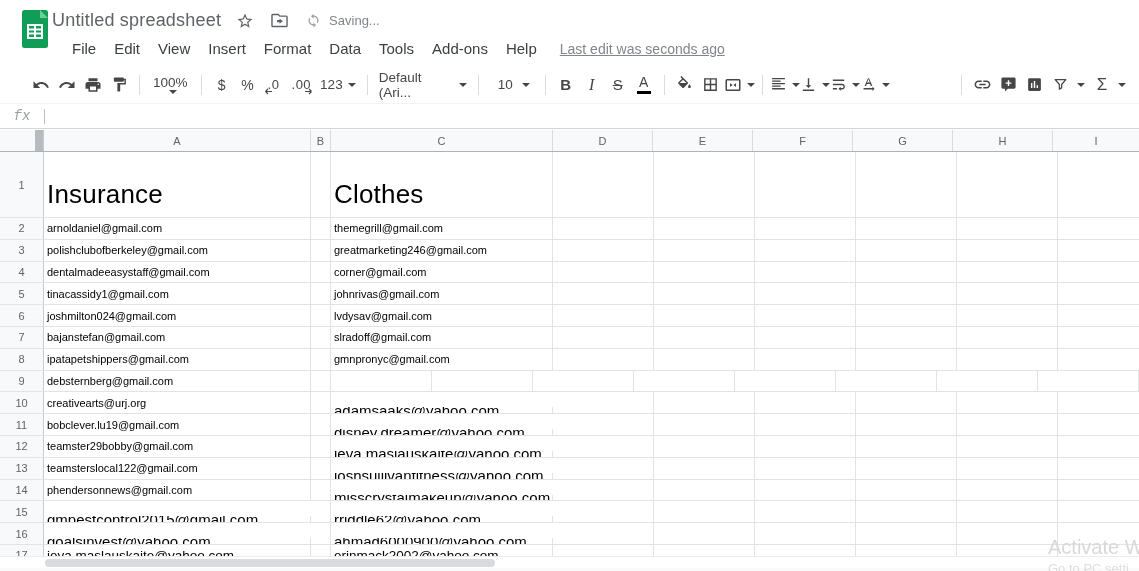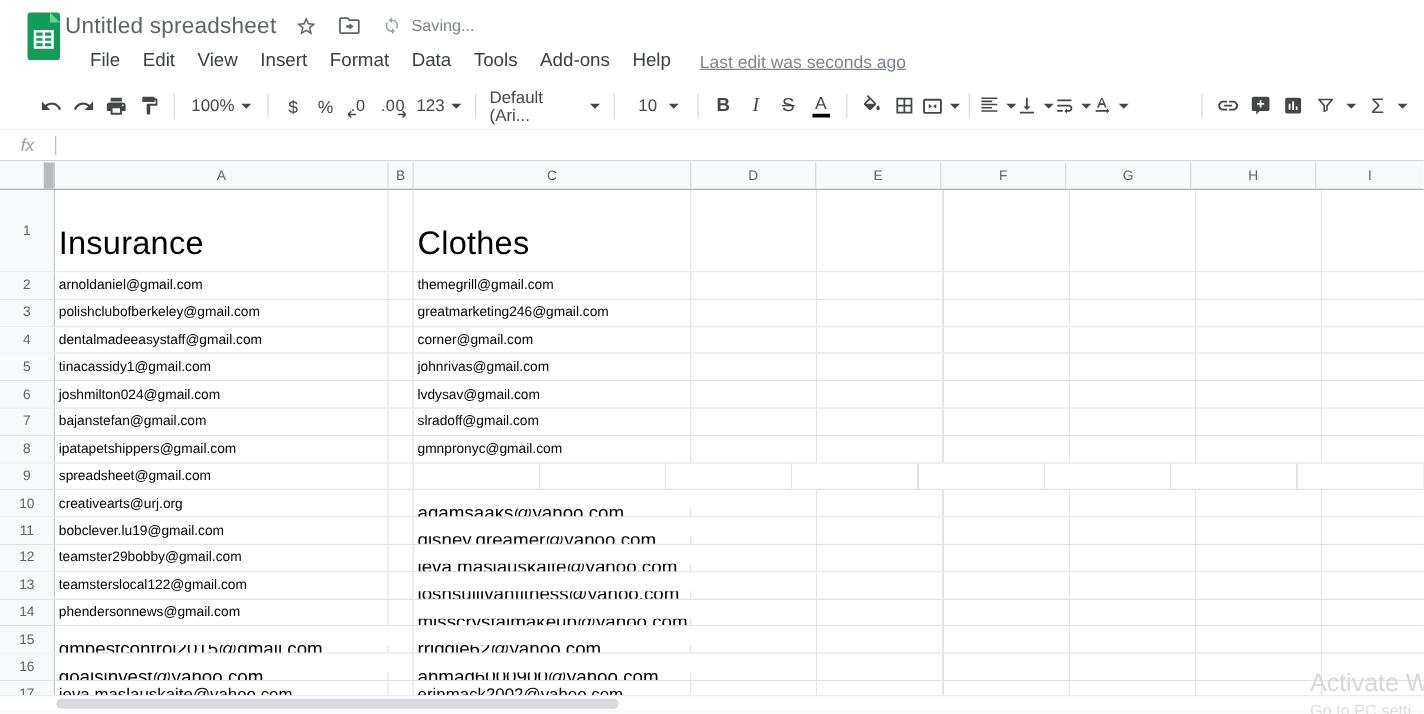--- a/index.html
+++ b/index.html
@@ -21,39 +21,39 @@
   
   .toolbar { position:absolute; top:66px; left:0; right:0; height:37px; background:#fff;
     display:flex; align-items:center; padding:0 10px 0 28px; }
   .tb { display:flex; align-items:center; justify-content:center; min-width:26px; height:26px;
     border-radius:3px; cursor:pointer; color:#444746; }
   .tb svg { display:block; }
   .sep { width:1px; height:20px; background:#dadce0; margin:0 7px; flex:none; }
   .caret { width:0; height:0; border-left:4px solid transparent; border-right:4px solid transparent;
     border-top:4px solid #444746; margin-left:5px; }
   .tb-text { font-size:13.5px; color:#444746; }
-  .zoom-btn { padding:0 4px; margin:0 2px; }
+  .zoom-btn { padding:0 4px; margin:0 2px;flex-direction:column; }
   .fmt-btn { font-size:14px; padding:0 6px; }
   .dec-btn { position:relative; padding:0 5px; font-size:13px; letter-spacing:.5px; }
   .dec-arrow { position:absolute; bottom:3px; }
   .font-btn { width:96px; justify-content:space-between; padding:0 4px; }
   .size-btn { width:52px; justify-content:space-between; padding:0 8px 0 12px; }
   .bold-t { font-weight:700; font-size:15px; }
   .italic-t { font-style:italic; font-family:"Liberation Serif","DejaVu Serif",serif; font-size:16px; }
   .strike-t { text-decoration:line-through; font-size:15px; }
   .tcolor { display:flex; flex-direction:column; align-items:center; line-height:1; }
   .tcolor-a { font-size:14px; font-weight:500; }
   .tcolor-bar { width:14px; height:3px; background:#000; margin-top:2px; }
   .sigma-t { font-size:17px; }
   .tb-right { margin-left:auto; display:flex; align-items:center; }
 
   
   .fxbar { position:absolute; top:103px; left:0; right:0; height:26px; background:#fff;
     border-top:1px solid #f1f3f4; border-bottom:1px solid #d5d5d5; display:flex; align-items:center; }
-  .fx-label { width:44px; text-align:center; font-family:Liberation Sans, sans-serif;
+  .fx-label { width:44px; text-align:center; font-family:Liberation Mono, monospace;
     font-style:italic; font-size:14px; color:#9aa0a6; }
   .fx-div { width:1px; height:15px; background:#bdbdbd; }
   .fx-input { flex:1; height:100%; border:none; outline:none; font-size:13px; padding:0 8px;
     font-family:inherit; background:transparent; }
 
   
   .grid { position:absolute; top:130px; left:0; right:0; bottom:0; background:#fff; }
   .hdr-row { display:flex; height:22px; background:#f8f9fa; border-bottom:1px solid #aeb1b5; }
   .hdr-cell { display:flex; align-items:center; justify-content:center; font-size:11px; color:#5f6368;
     border-right:1px solid #d9dcde; cursor:pointer; }
@@ -386,21 +386,21 @@
     <div class="g-row">
       <div class="rh">8</div>
       <div class="cell cA">ipatapetshippers@gmail.com</div>
       <div class="cell cB"></div>
       <div class="cell cC">gmnpronyc@gmail.com</div>
       <div class="rest"></div>
     </div>
 
     <div class="g-row">
       <div class="rh">9</div>
-      <div class="cell cA">spreadsheet@gmail.com</div>
+      <div class="cell cA">debsternberg@gmail.com</div>
       <div class="cell cB"></div>
       <div class="rest"></div>
     </div>
 
     <div class="g-row">
       <div class="rh">10</div>
       <div class="cell cA">creativearts@urj.org</div>
       <div class="cell cB"></div>
       <div class="cell cC u13">adamsaaks@yahoo.com</div>
       <div class="rest"></div>

